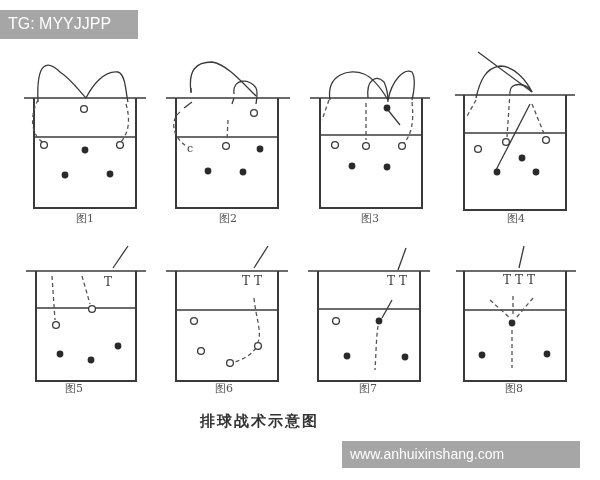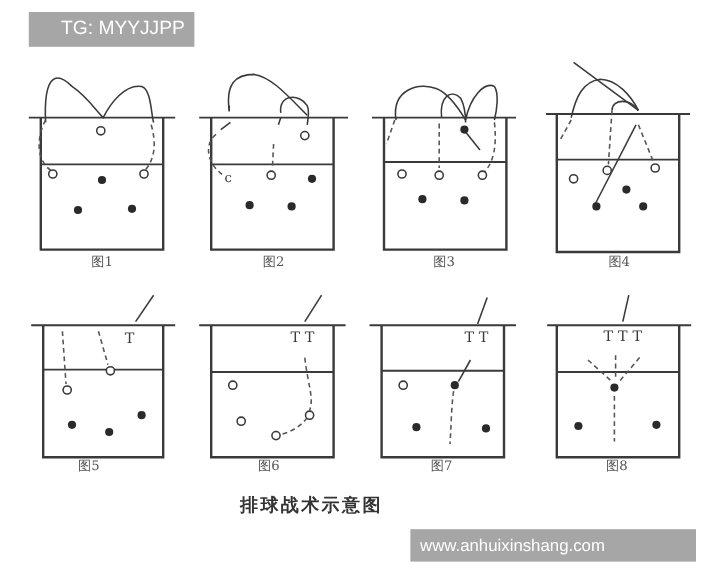--- a/index.html
+++ b/index.html
@@ -7,21 +7,21 @@
       width: 600px; height: 480px; background: #ffffff;
       position: relative; overflow: hidden;
       font-family: "DejaVu Sans", sans-serif;
     }
     #diagram { position: absolute; left: 0; top: 0; width: 600px; height: 480px; }
     .watermark {
       position: absolute; background: #a6a6a6; color: #ffffff;
       font-family: "Liberation Sans", sans-serif; font-size: 16px;
       line-height: 28px; padding: 0 8px; white-space: nowrap;
     }
-    #wm-top { left: 24px; top: 10px; width: 122px; height: 29px; text-align: right; }
+    #wm-top { left: 0; top: 10px; width: 122px; height: 29px; }
     #wm-bottom { left: 342px; top: 441px; width: 222px; height: 27px; font-size: 14px; line-height: 27px; }
     .title {
       position: absolute; left: 200px; top: 412px; width: 200px; text-align: left;
       font-family: "DejaVu Serif", serif; font-size: 15px; letter-spacing: 2px; color: #333;
       font-weight: bold;
     }
   </style>
 </head>
 <body>
 

